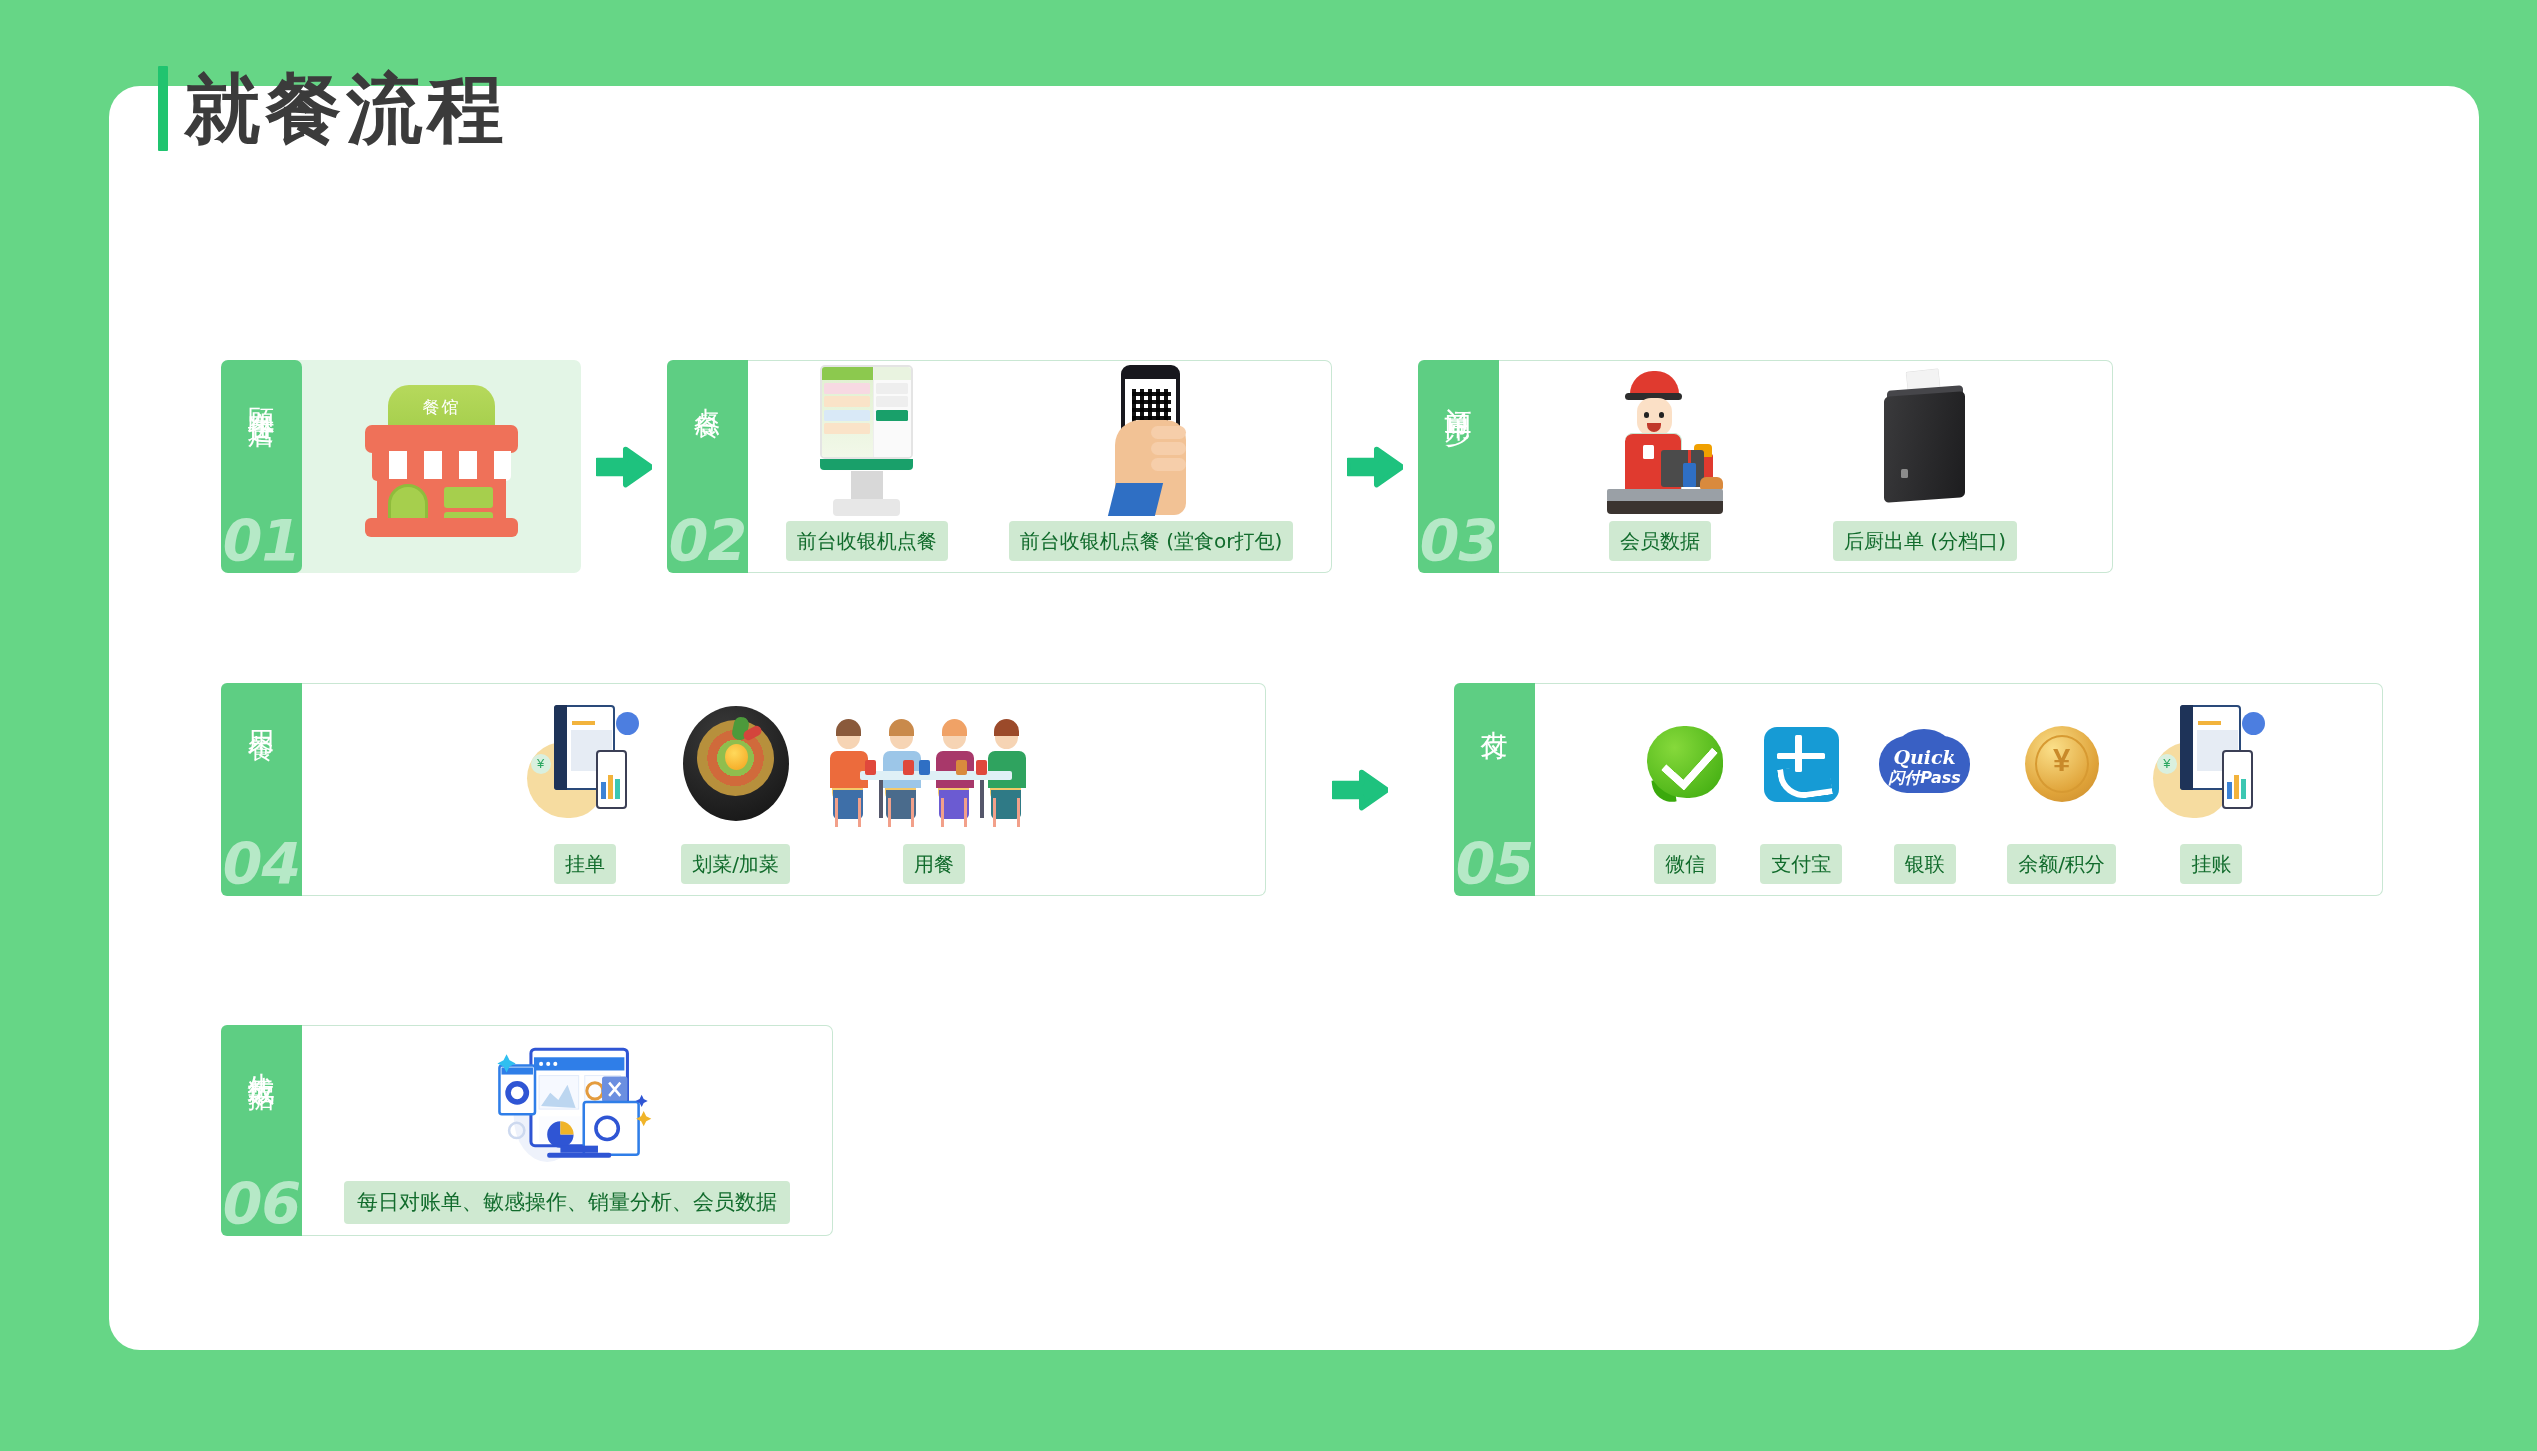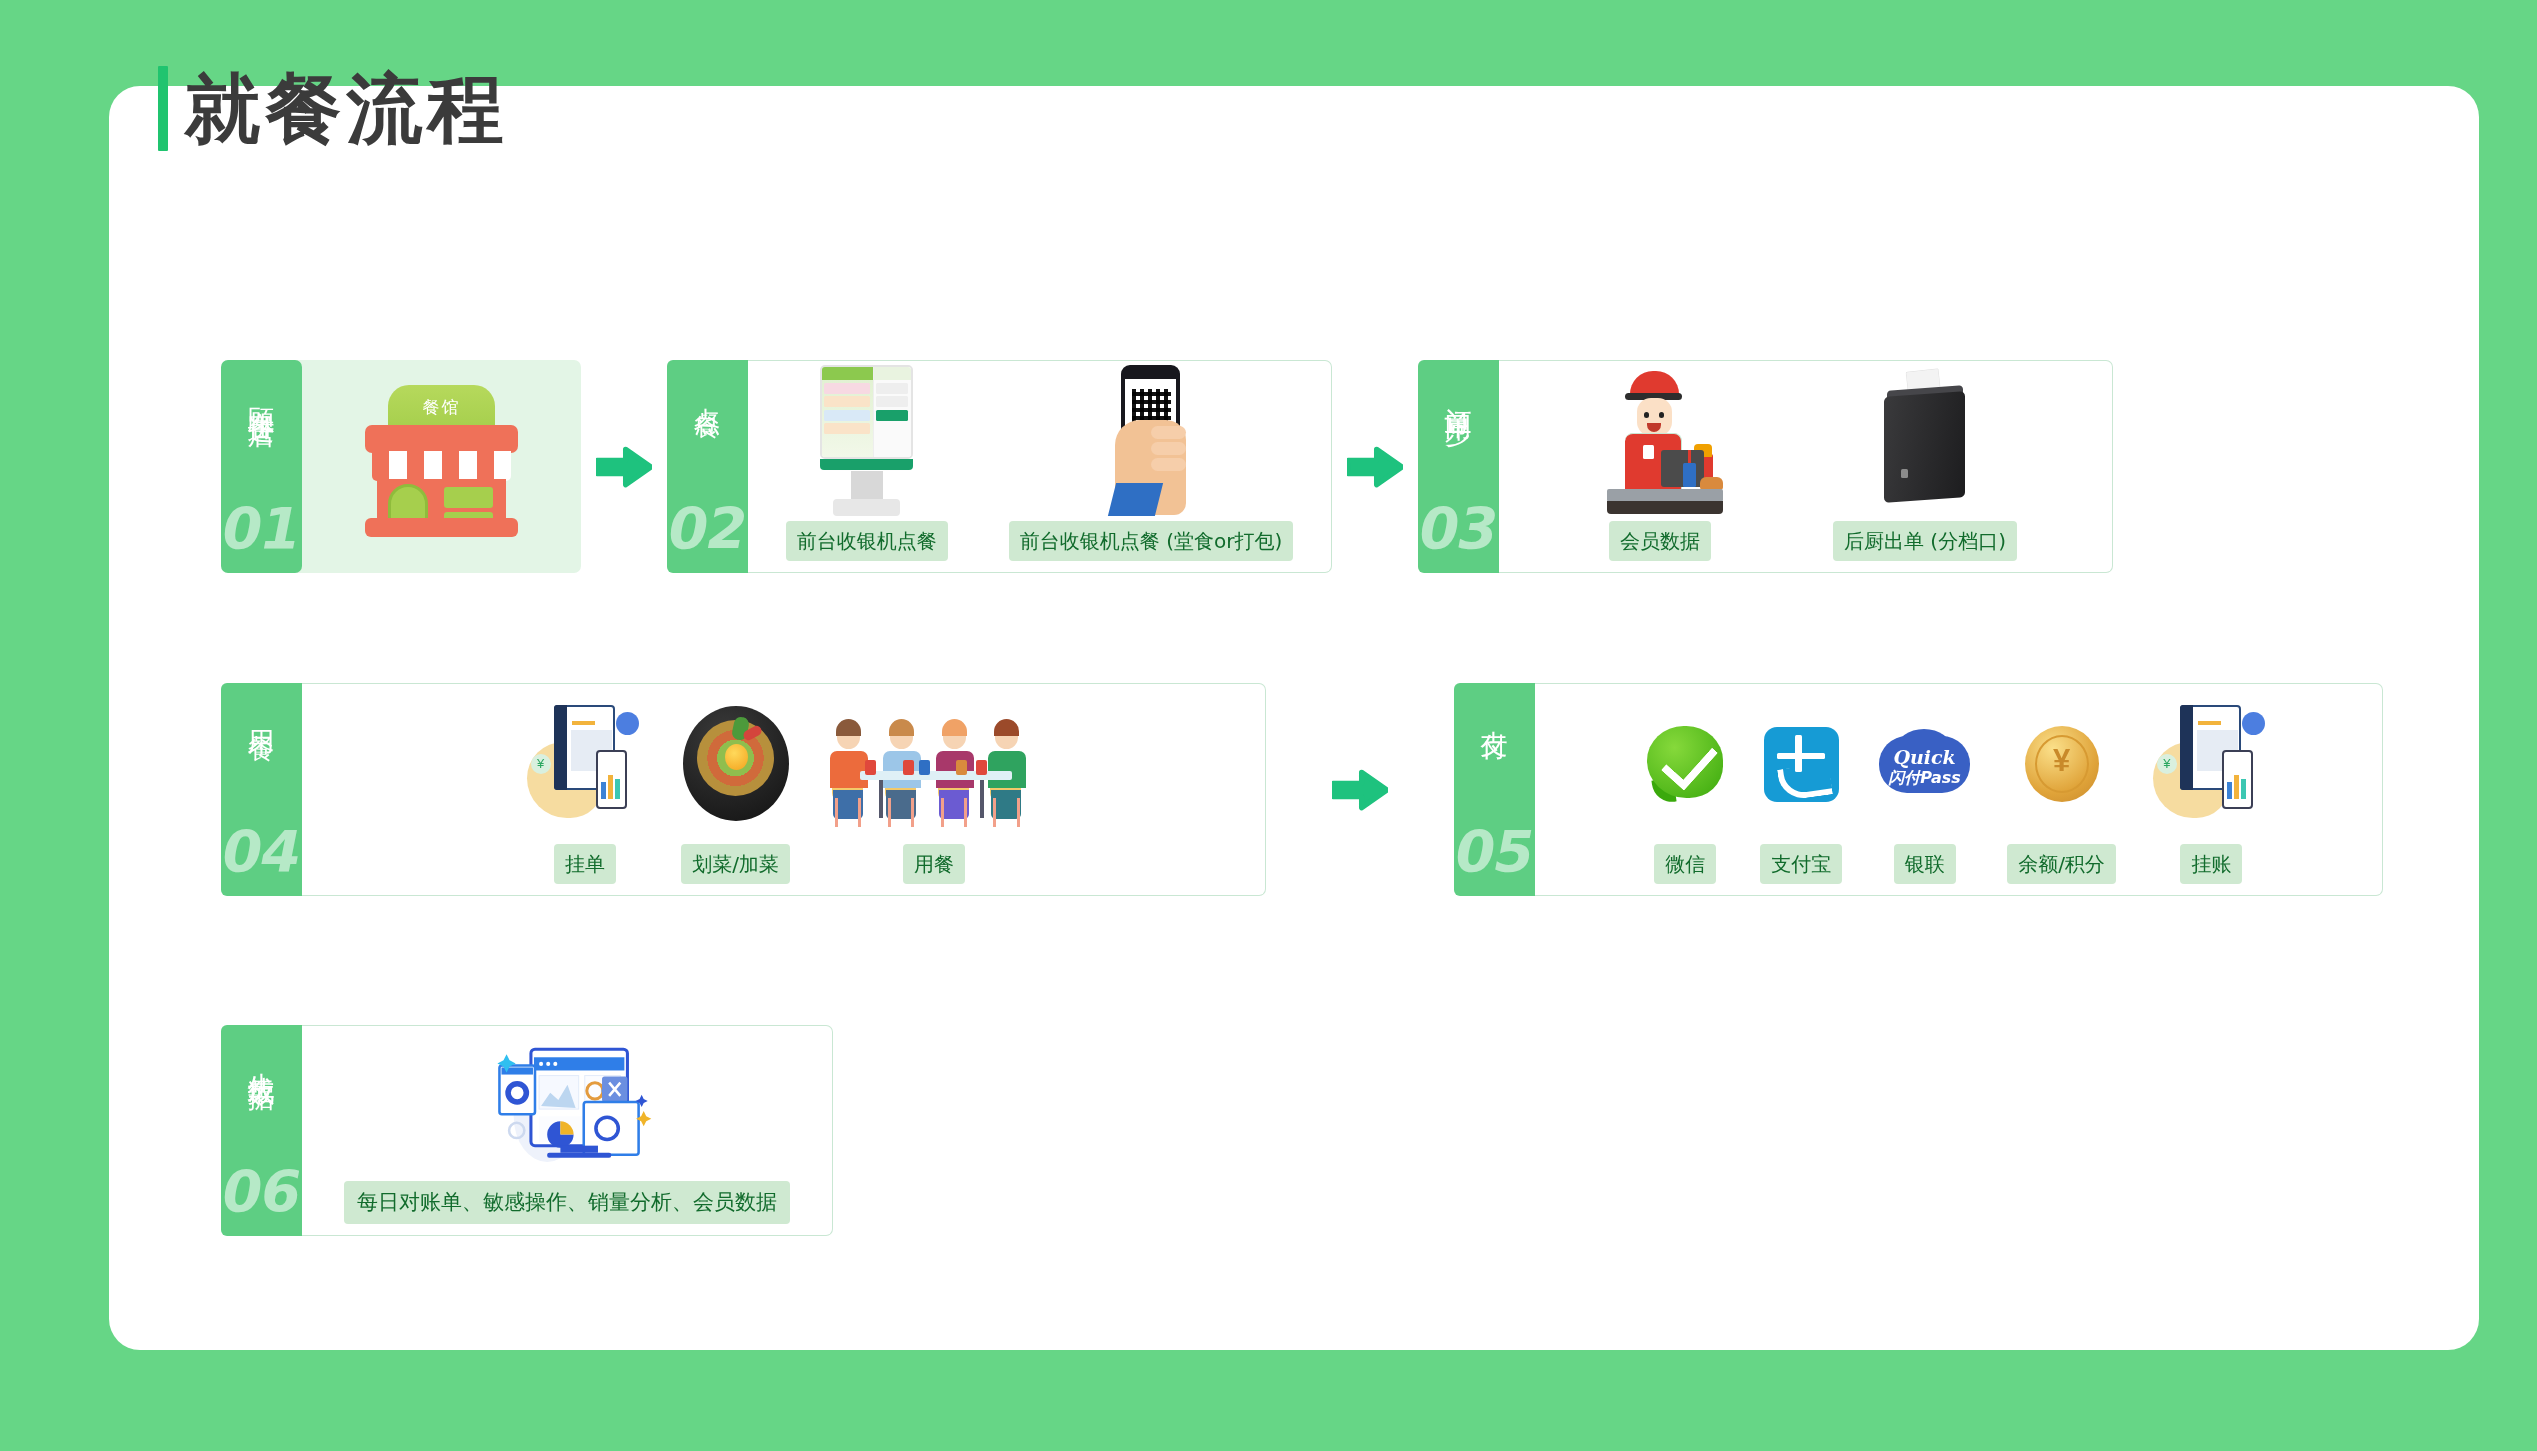--- a/index.html
+++ b/index.html
@@ -41,21 +41,21 @@
   }
   .card.mint .strip{border-radius:7px;}
   .strip-label{
     color:#ffffff;font-size:27px;line-height:1.08;
     writing-mode:vertical-rl;text-orientation:upright;
     letter-spacing:4px;font-weight:400;
     font-family:"DejaVu Sans","Liberation Sans",sans-serif;
     max-height:127px;
   }
   .strip-num{
-    position:absolute;left:0;right:0;bottom:15px;
+    position:absolute;left:0;right:0;bottom:3px;
     text-align:center;
     font-size:57px;font-weight:700;font-style:italic;
     color:rgba(255,255,255,0.55);
     line-height:1;letter-spacing:-1px;
     font-family:"DejaVu Sans","Liberation Sans",sans-serif;
   }
   .body{
     flex:1 1 auto;background:#ffffff;
     border:1.5px solid #c9e7d3;border-left:none;
     border-radius:0 7px 7px 0;

